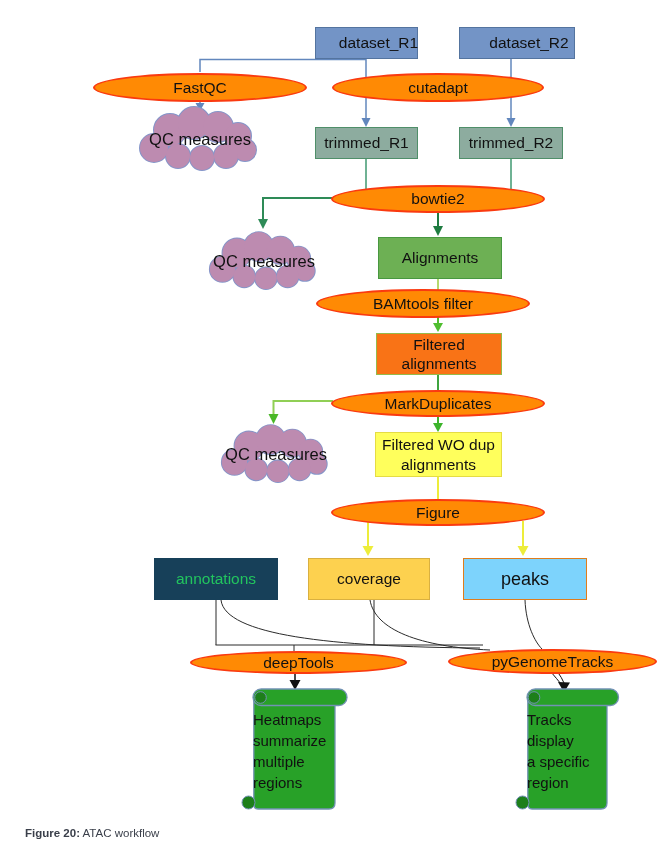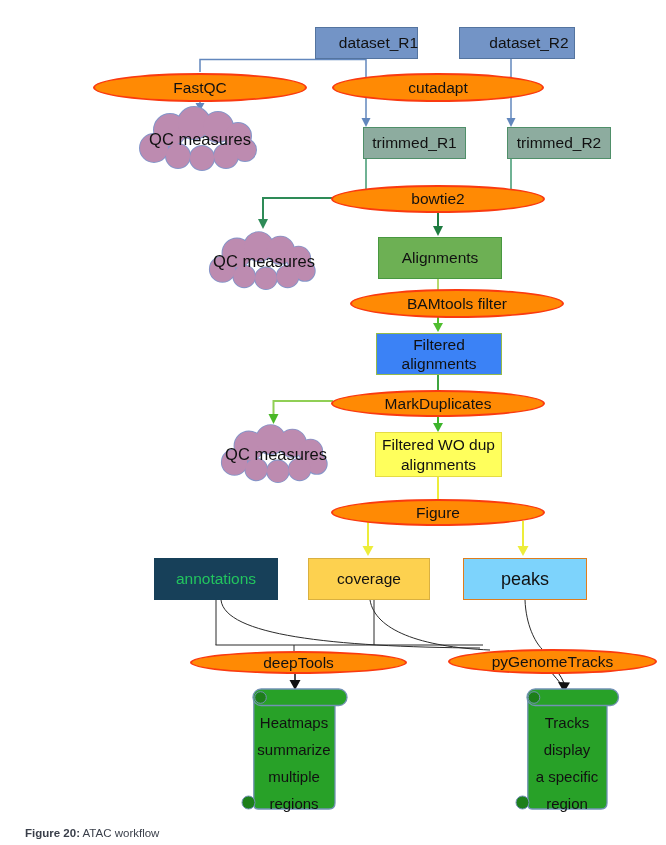--- a/index.html
+++ b/index.html
@@ -5,32 +5,32 @@
   html,body{margin:0;padding:0;background:#ffffff;}
   .canvas{
     position:relative;width:666px;height:845px;background:#ffffff;
     font-family:"Liberation Sans","DejaVu Sans",sans-serif;overflow:hidden;
   }
   svg.layer{position:absolute;left:0;top:0;z-index:1;}
   .node{position:absolute;z-index:2;display:flex;align-items:center;justify-content:center;
         box-sizing:border-box;text-align:center;color:#111;}
   .lbl{white-space:pre-line;line-height:1.25;}
   .rect-blue{background:#7394c6;border:1px solid #54749f;font-size:15.5px;padding-left:24px;}
-  .rect-teal{background:#8dac9f;border:1px solid #4f8f69;font-size:15.5px;margin-left:48px;}
+  .rect-teal{background:#8dac9f;border:1px solid #4f8f69;font-size:15.5px;}
   .rect-green{background:#6db054;border:1.5px solid #489840;font-size:15.5px;}
-  .rect-lgreen{background:#3b82f6;border:1.5px solid #95ba4a;font-size:15.5px;text-align:center;}
+  .rect-lgreen{background:#f97316;border:1.5px solid #95ba4a;font-size:15.5px;text-align:center;}
   .rect-yellow{background:#ffff5c;border:1.5px solid #e5dc44;font-size:15.5px;}
   .rect-navy{background:#174059;border:1px solid #174059;color:#22c55e;font-size:15.5px;}
   .rect-amber{background:#fdd14f;border:1.5px solid #d9b040;font-size:15.5px;}
   .rect-orange{background:#7dd3fc;border:1.5px solid #df7d1d;font-size:18px;}
   .ellipse{background:#ff8a04;border:2px solid #fa3a10;border-radius:50%;font-size:15.5px;}
   .cloud-label{position:absolute;z-index:2;display:flex;align-items:center;justify-content:center;
         font-size:16.5px;color:#111;text-align:left;}
-  .scroll-label{position:absolute;z-index:2;font-size:15px;line-height:27px;color:#111;
-        text-align:center;white-space:pre-line;}
+  .scroll-label{position:absolute;z-index:2;font-size:15px;line-height:21px;color:#111;
+        white-space:pre-line;}
   .cloud-stroke{fill:#bd8bb0;stroke:#8495c9;stroke-width:2px;}
   .cloud-fill{fill:#bd8bb0;}
   .caption{position:absolute;left:25px;top:827px;z-index:2;font-size:11.5px;color:#3a3f4a;}
   .caption b{font-weight:bold;}
 </style>
 </head>
 <body>
 
 <div class="canvas">
 
@@ -122,21 +122,21 @@
 
   <div class="node ellipse" style="left:93px;top:73px;width:214px;height:29px">
     <span class="lbl">FastQC</span>
     </div>
   <div class="node ellipse" style="left:332px;top:73px;width:212px;height:29px">
     <span class="lbl">cutadapt</span>
     </div>
   <div class="node ellipse" style="left:331px;top:185px;width:214px;height:28px">
     <span class="lbl">bowtie2</span>
     </div>
-  <div class="node ellipse" style="left:350px;top:289px;width:214px;height:29px">
+  <div class="node ellipse" style="left:316px;top:289px;width:214px;height:29px">
     <span class="lbl">BAMtools filter</span>
     </div>
   <div class="node ellipse" style="left:331px;top:390px;width:214px;height:27px">
     <span class="lbl">MarkDuplicates</span>
     </div>
   <div class="node ellipse" style="left:331px;top:499px;width:214px;height:27px">
     <span class="lbl">Figure</span>
     </div>
   <div class="node ellipse" style="left:190px;top:651px;width:217px;height:23px">
     <span class="lbl">deepTools</span>

